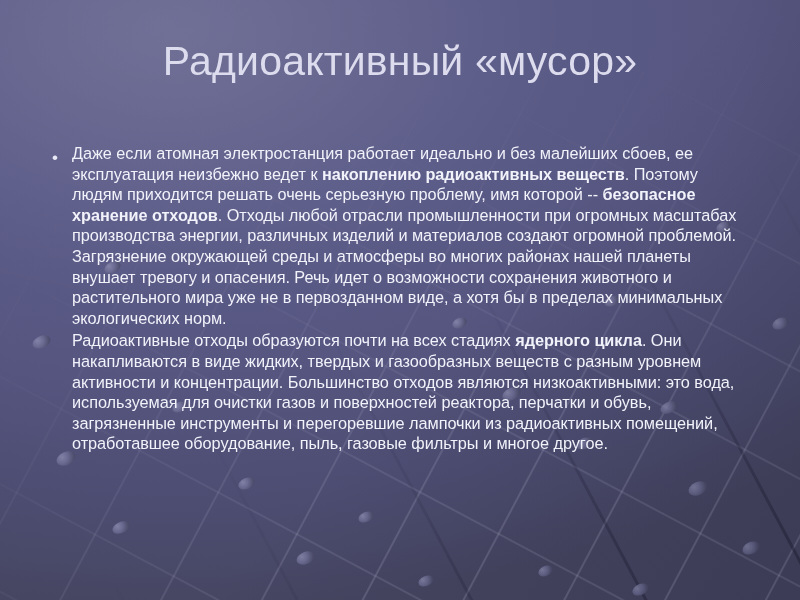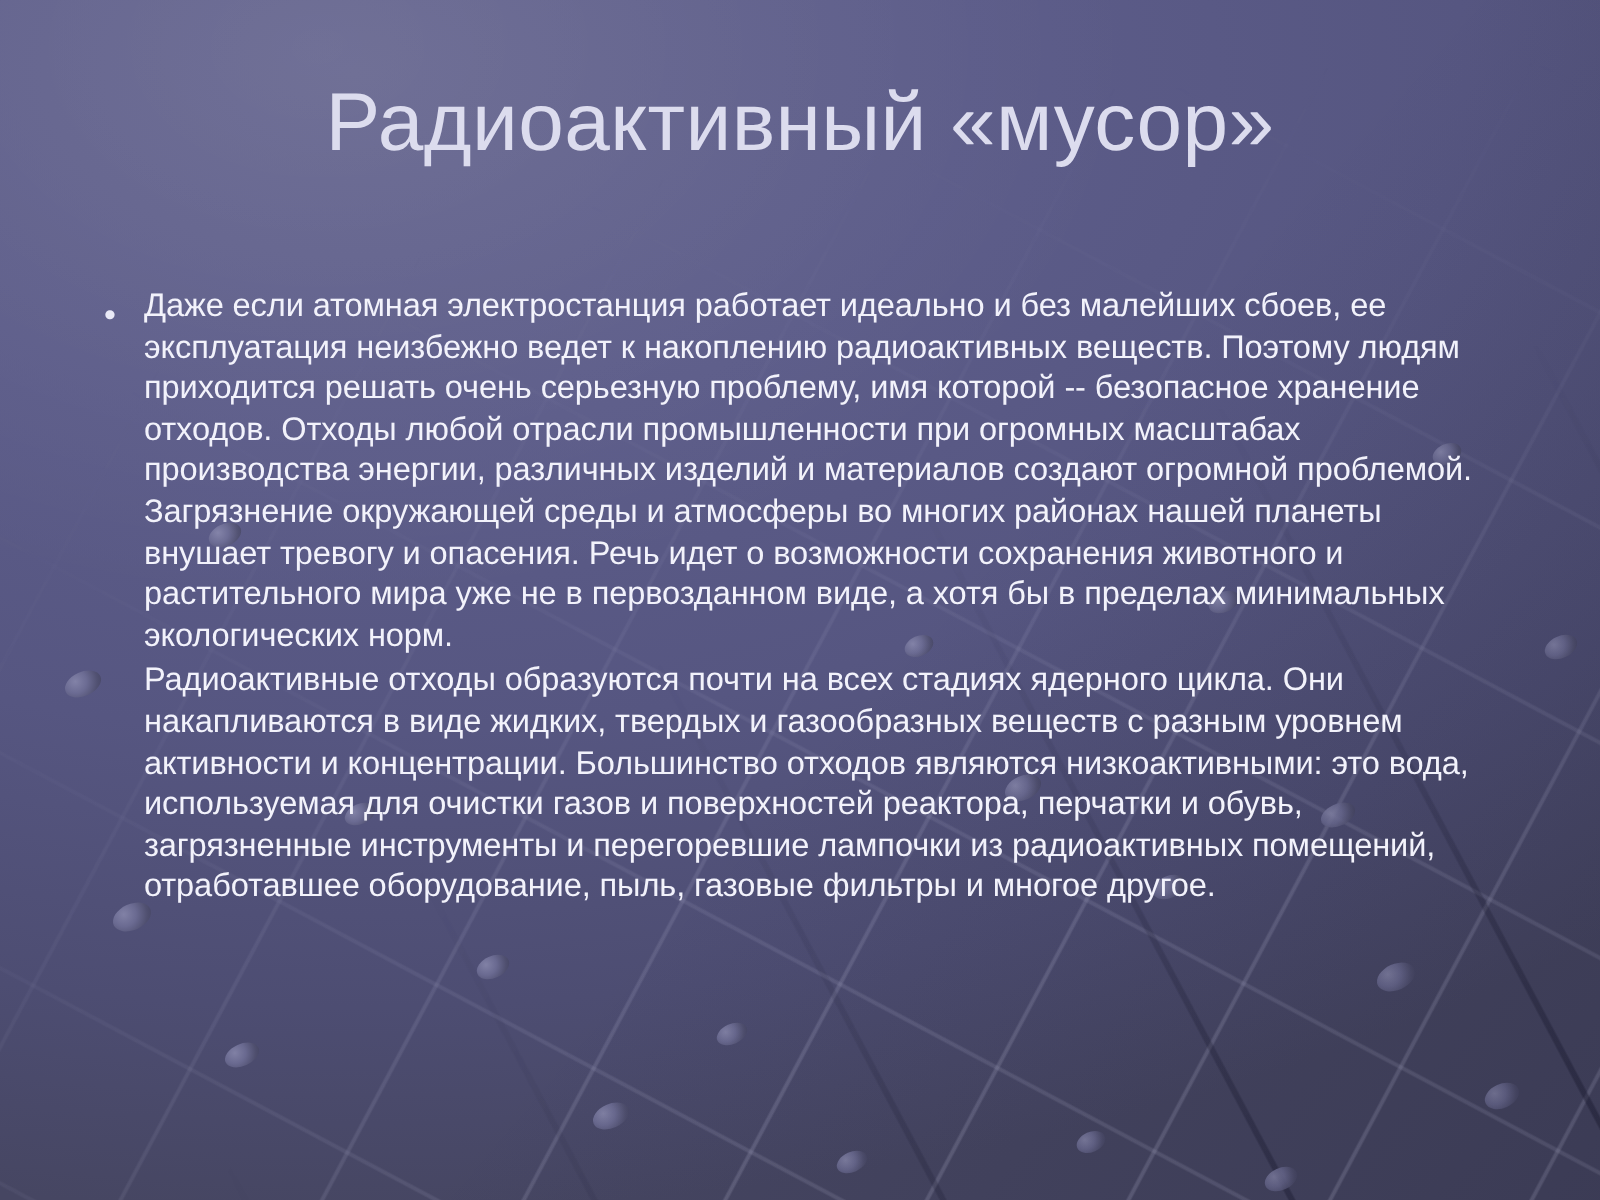--- a/index.html
+++ b/index.html
@@ -105,21 +105,21 @@
     width: 20px;
     flex: 0 0 20px;
   }
   .body-text {
     color: #f2f2fb;
     font-size: 16.3px;
     line-height: 20.6px;
     letter-spacing: -0.05px;
     flex: 1 1 auto;
   }
-  .body-text b { font-weight: 400; }
+  .body-text b { font-weight: 700; }
   .para + .para { margin-top: 2px; }
 </style>
 </head>
 <body>
 
 <div id="slide">
 
   <div class="lattice lattice-light"></div>
   <div class="lattice lattice-dark"></div>
   <div class="nodes" id="node-layer">

